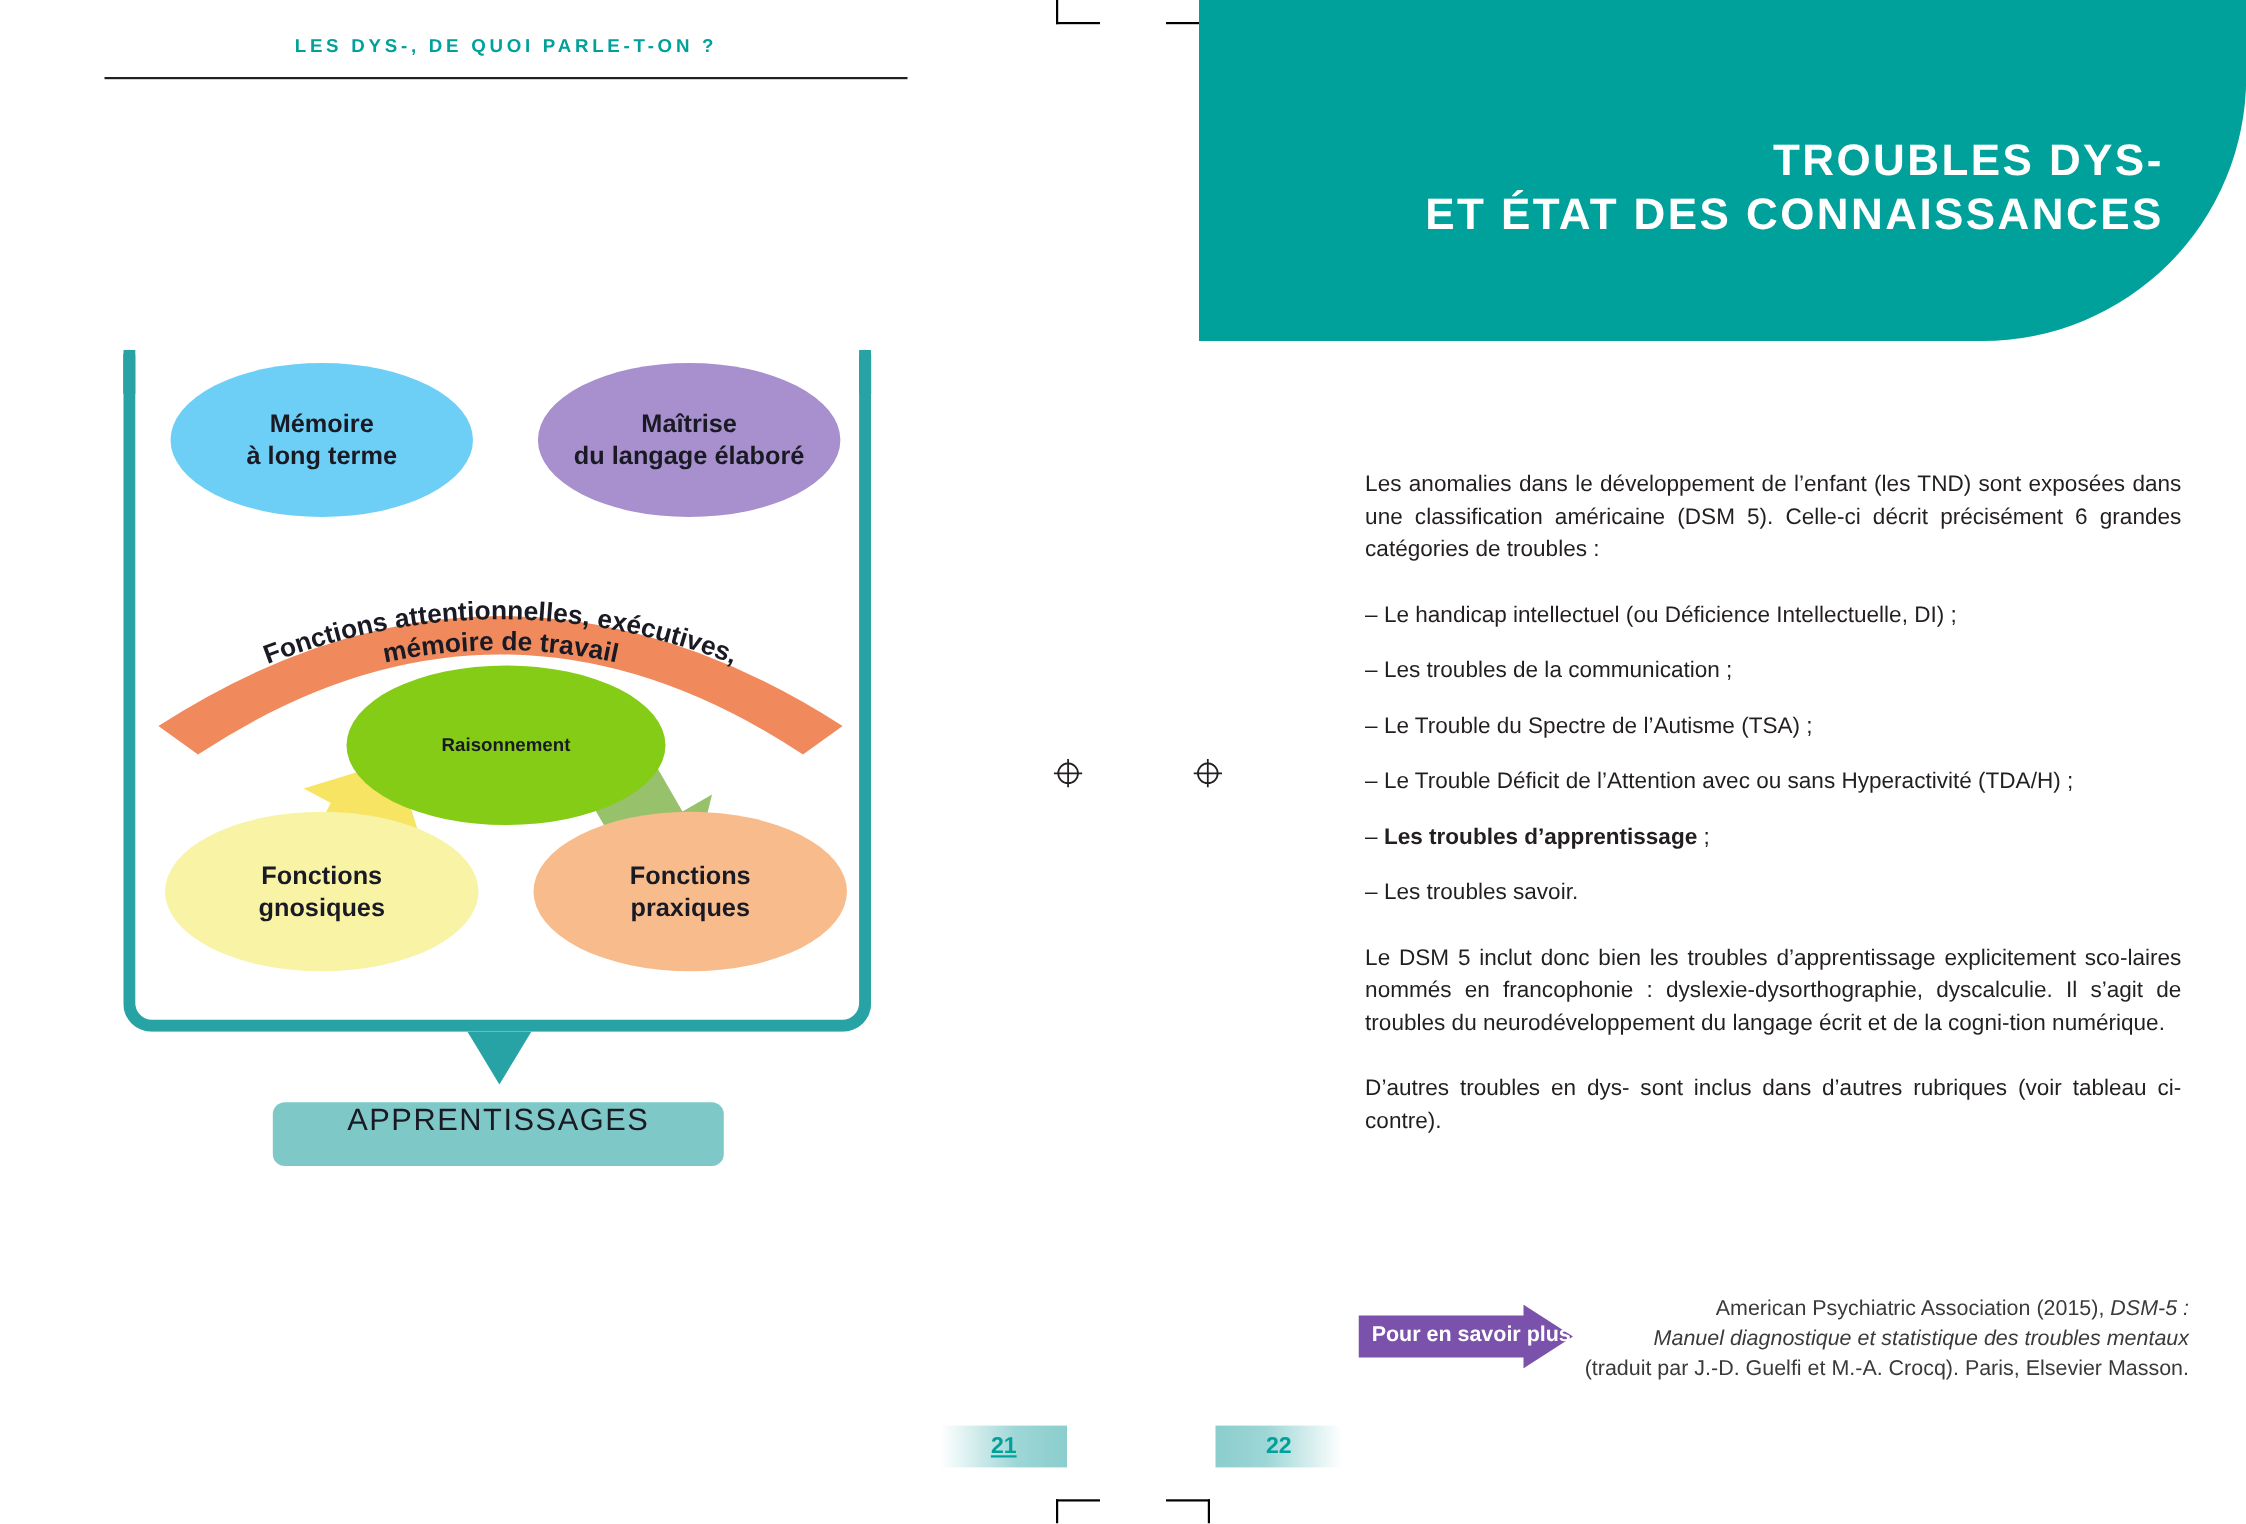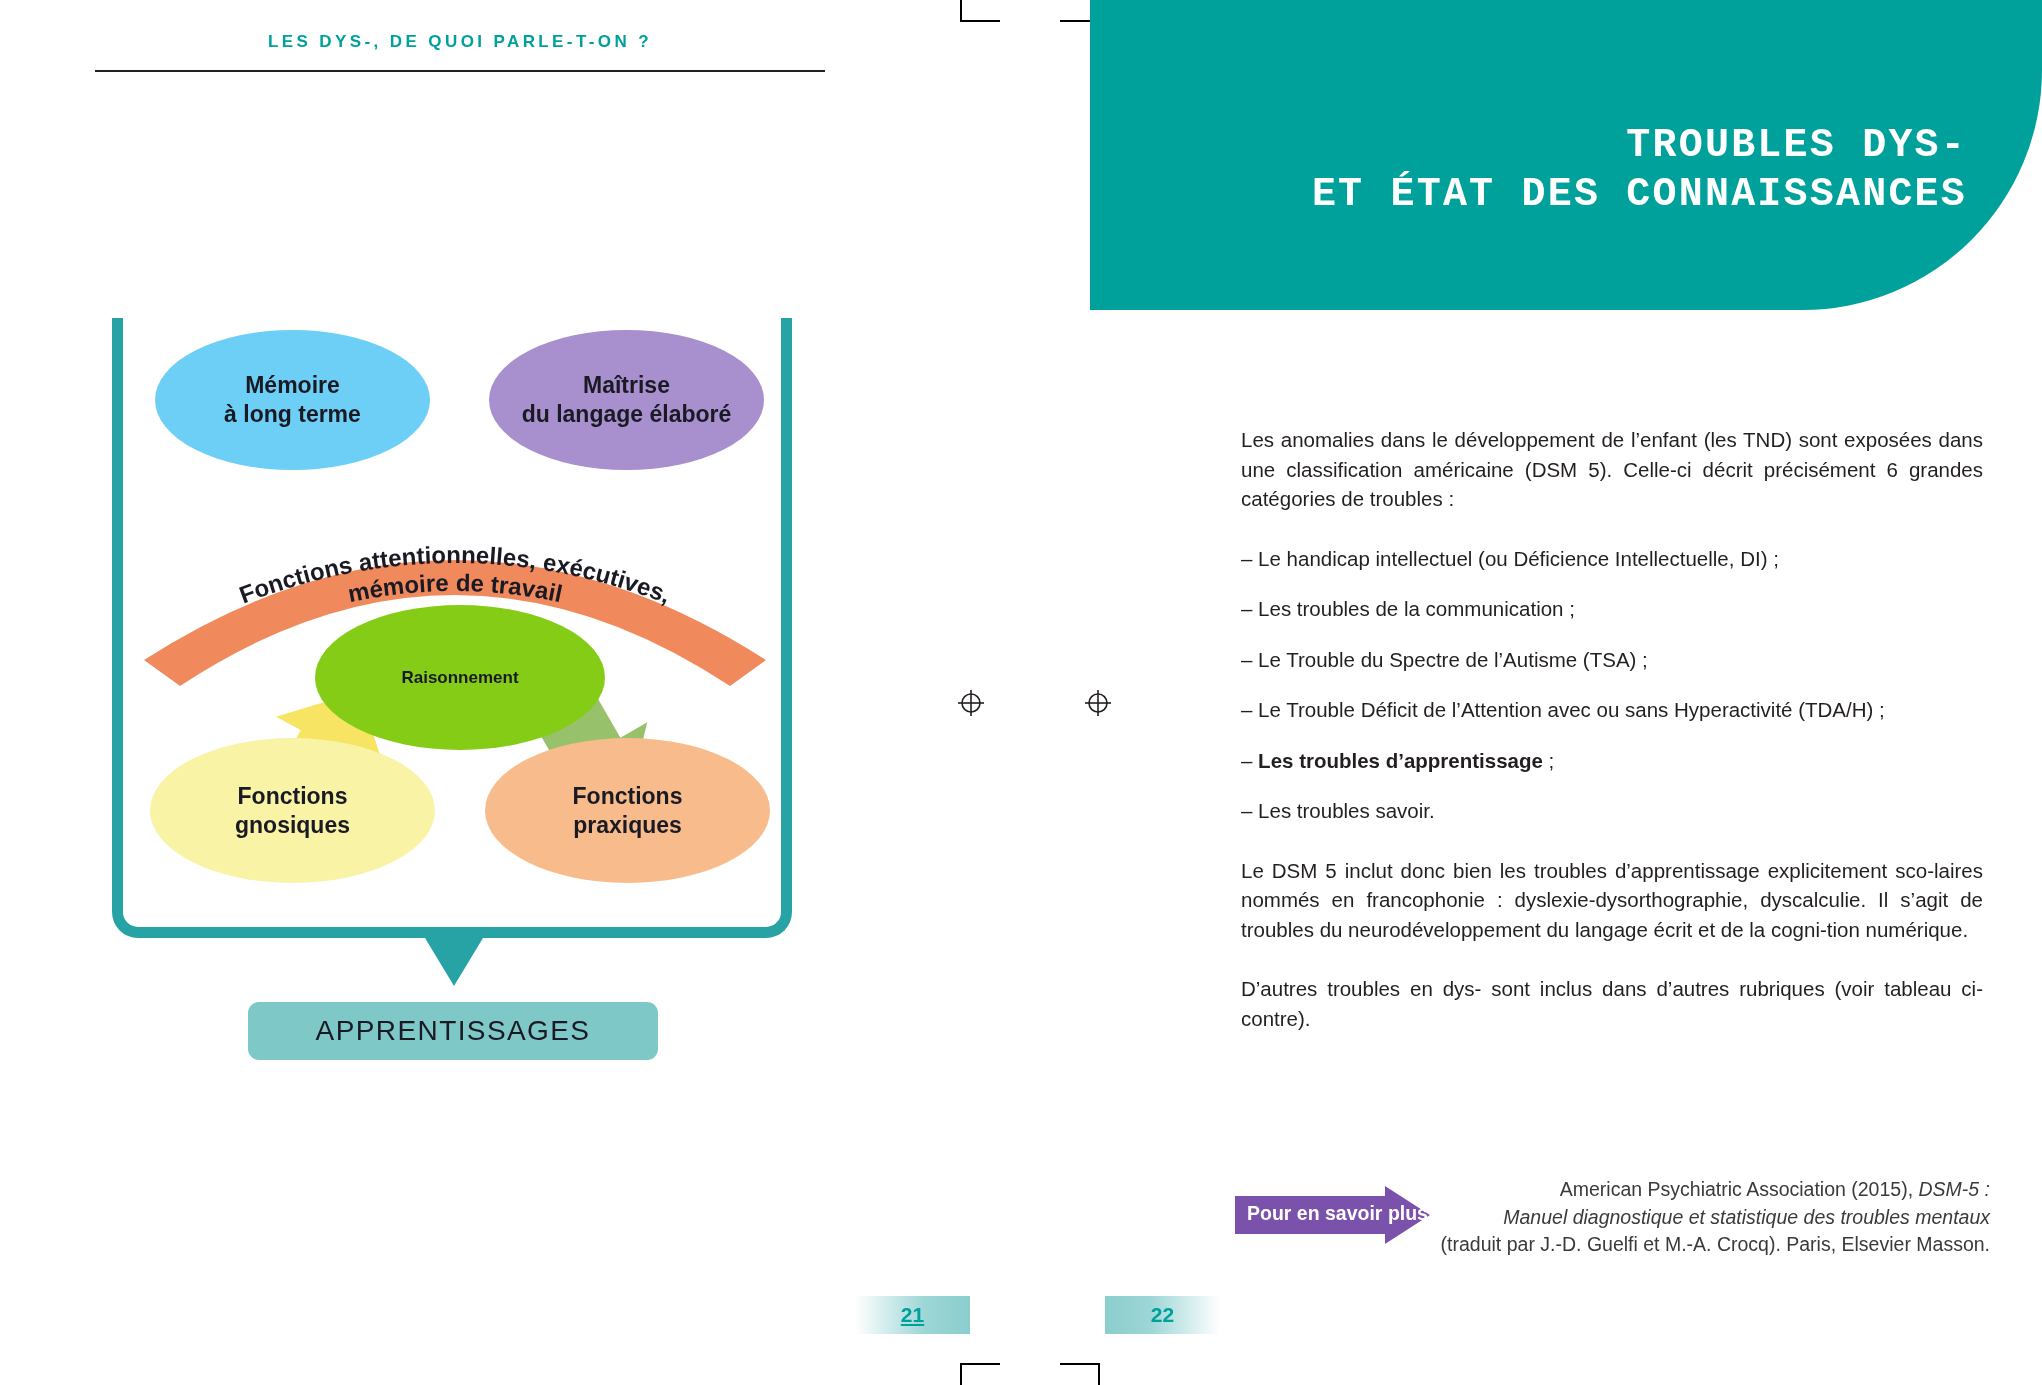--- a/index.html
+++ b/index.html
@@ -115,42 +115,41 @@
     border-left:29px solid transparent;
     border-right:29px solid transparent;
     border-top:48px solid #27a3a6;
   }
 
   .apprentissages{
     position:absolute;left:248px;top:1002px;
     width:410px;height:58px;
     background:#7fc8c8;
     border-radius:11px;
-    display:flex;align-items:center;justify-content:center;
+    display:flex;justify-content:center;
     font-size:28px;letter-spacing:1.4px;
     color:#1a1a24;
   }
 
   
   .teal-banner{
     position:absolute;
     left:1090px;top:0;right:0;height:310px;
     background:#00a09b;
     border-radius:0 0 240px 0;
   }
   .teal-banner-inner{
     position:absolute;
     right:75px;bottom:90px;
     text-align:right;
     color:#ffffff;
     font-weight:bold;
     font-size:40px;
     letter-spacing:2.2px;
     line-height:1.22;
-    font-family:Liberation Mono, monospace;
   }
 
   .body-col{
     position:absolute;
     left:1241px;top:425px;width:742px;
     font-size:20.5px;
     line-height:1.44;
     color:#231f20;
   }
   .body-col p{margin:0 0 18px 0;text-align:justify;}

